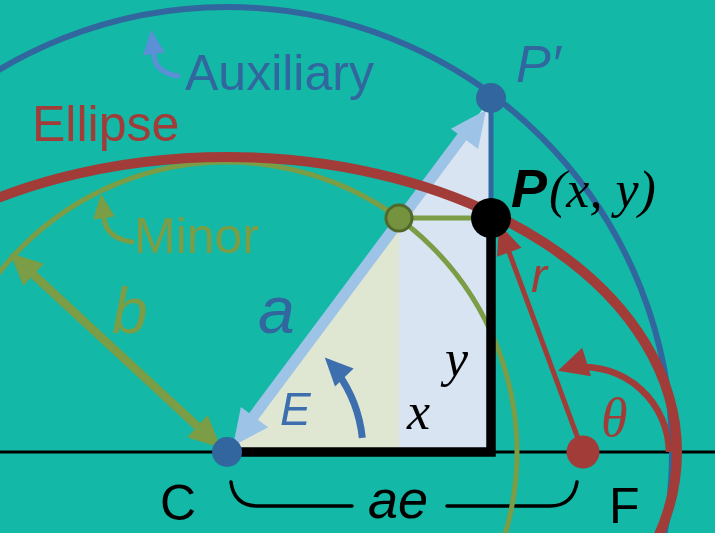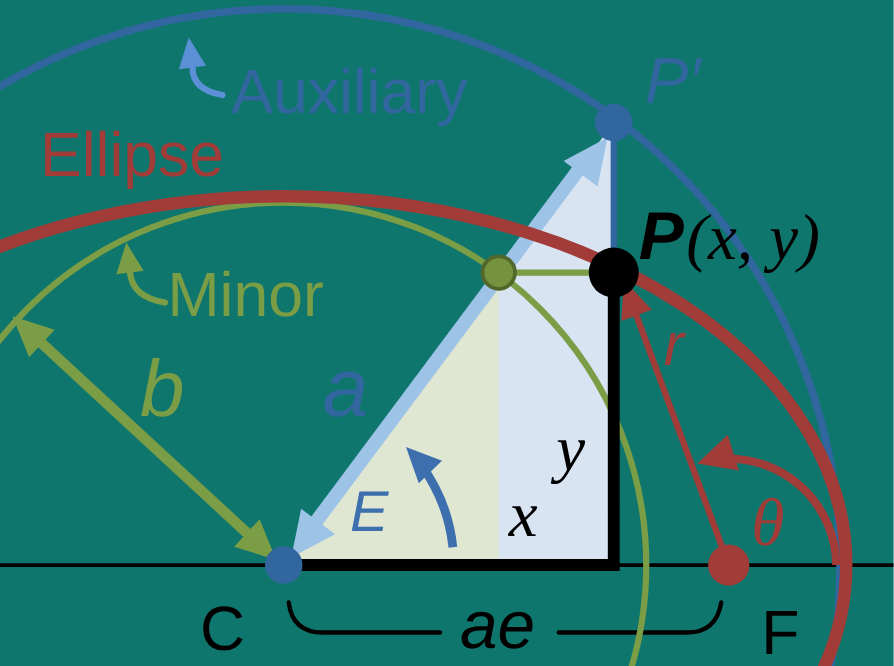--- a/index.html
+++ b/index.html
@@ -1,16 +1,16 @@
 <!DOCTYPE html>
 <html><head>
 <meta charset="utf-8">
 <style>
   html,body{margin:0;padding:0;background:#ffffff;}
-  .stage{position:relative;width:715px;height:533px;background:#0f766e;overflow:hidden;
+  .stage{position:relative;width:715px;height:533px;background:#14b8a6;overflow:hidden;
          font-family:"Liberation Sans",sans-serif;}
   svg{position:absolute;left:0;top:0;}
   text{user-select:none;}
   .t-sans{font-family:"Liberation Sans",sans-serif;}
   .t-sansi{font-family:"Liberation Sans",sans-serif;font-style:italic;}
   .t-serifi{font-family:"Liberation Serif",serif;font-style:italic;}
   .t-bold{font-weight:bold;}
 </style>
 </head>
 <body>

